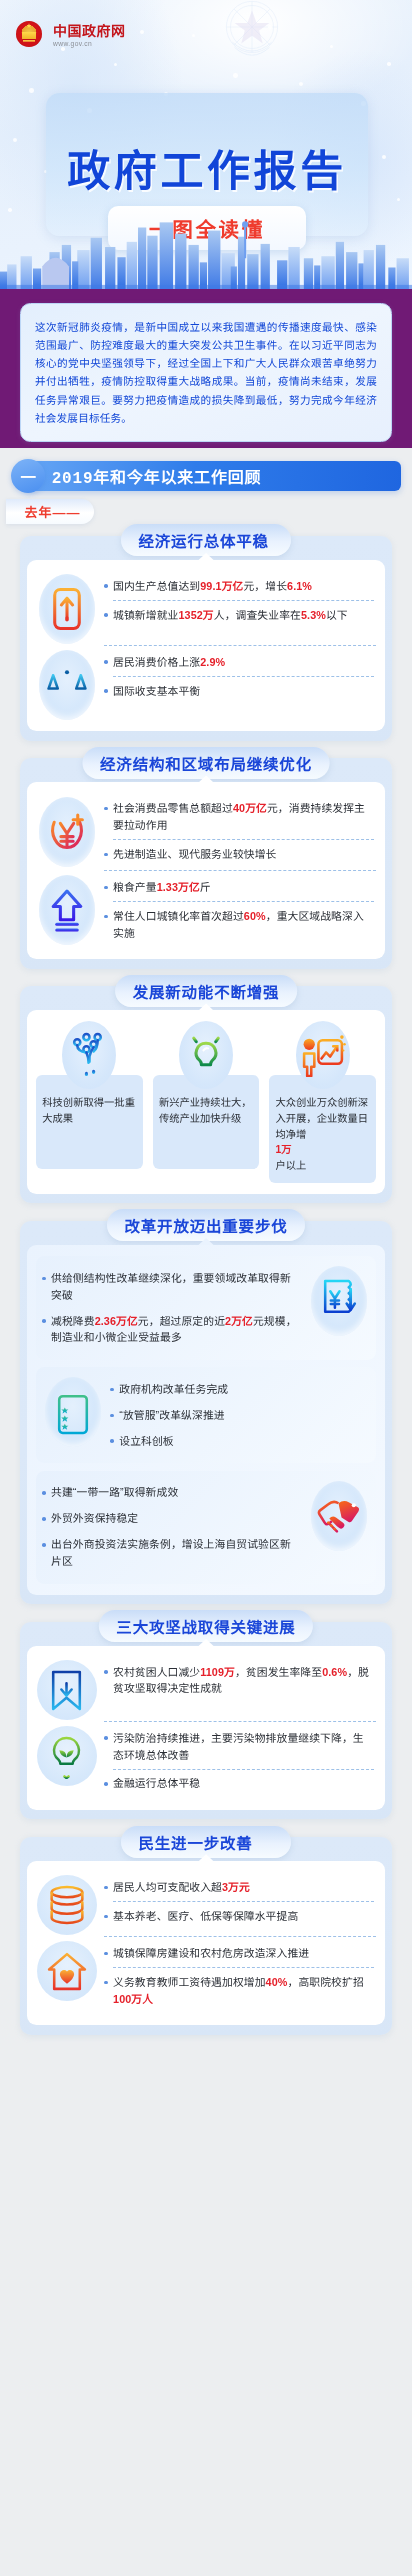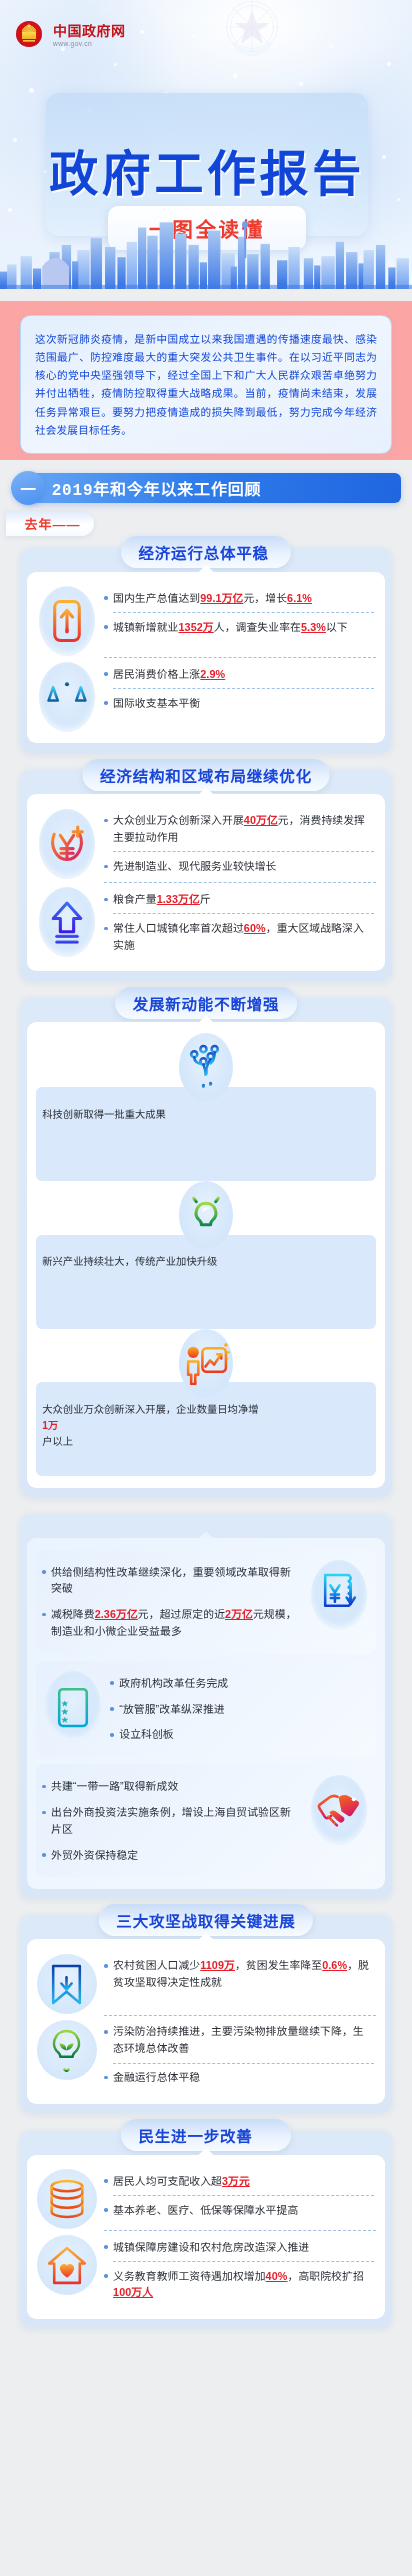--- a/index.html
+++ b/index.html
@@ -84,21 +84,21 @@
   .year-rule { height: 3.6px; width: 76px; background: #1463e0; border-radius: 1px; }
   .year-num {
     font-family: "Liberation Serif", "DejaVu Serif", serif;
     font-size: 28px; color: #1463e0; letter-spacing: 1px; line-height: 1;
   }
   .big-title {
     position: absolute; left: 46px; top: 149px; width: 322px;
     text-align: center;
     font-family: "Liberation Serif", "DejaVu Serif", serif;
     font-weight: bold;
-    font-size: 49px; letter-spacing: 3.6px; color: #1145d8;
+    font-size: 43px; letter-spacing: 3.6px; color: #1145d8;
     text-shadow: 1.5px 1.5px 0 rgba(255,255,255,.85);
     line-height: 1.05;
   }
   .sub-pill {
     position: absolute; left: 108px; top: 206px;
     width: 198px; height: 44px;
     background: linear-gradient(180deg,#ffffff 0%, #f3f8ff 100%);
     border-radius: 10.3px;
     box-shadow: 0 2.6px 8.2px rgba(120,160,210,.28);
     display: flex; align-items: center; justify-content: center;
@@ -106,21 +106,21 @@
   .sub-pill span {
     font-family: "Liberation Serif", "DejaVu Serif", serif;
     font-weight: bold;
     font-size: 20.6px; letter-spacing: 2.6px; color: #ef3b2d;
   }
 
   
   .skyline { position: absolute; left: 0; bottom: 0; width: 412px; height: 82px; }
 
   
-  .intro-wrap { padding: 14.4px 19.6px 5.2px; background: #fca5a5; margin-top: 12px; }
+  .intro-wrap { padding: 14.4px 19.6px 5.2px; background: #701a75; }
   .intro-card {
     border-radius: 10.3px;
     border: 0.5px solid #bcd6f6;
     background: linear-gradient(160deg, #e3effd 0%, #eef5fe 50%, #e7f0fd 100%);
     padding: 13.4px 14.4px 14.4px;
     box-shadow: 0 1px 5.2px rgba(150,175,205,.16);
   }
   .intro-card p {
     font-size: 10.6px; line-height: 1.72; color: #1146d6;
     text-align: justify; letter-spacing: 0.2px;
@@ -225,25 +225,25 @@
     display: flex; gap: 5.2px; align-items: flex-start;
     padding: 4.6px 0;
   }
   .bullet .dot {
     flex: 0 0 3.6px; width: 3.6px; height: 3.6px; border-radius: 50%;
     background: #5b8fe0; margin-top: 6.7px;
   }
   .bullet .txt {
     font-size: 10.8px; line-height: 1.55; color: #2b2f36; letter-spacing: 0.1px;
   }
-  .bullet .txt b { color: #e5202a; font-weight: bold; text-decoration: underline; }
+  .bullet .txt b { color: #e5202a; font-weight: bold; }
   .sep { border-top: 0.5px dashed #9dc0e8; margin: 1px 0 1px 8.8px; }
 
   
-  .tri { display: flex; gap: 0; justify-content: space-between; flex-direction: column; }
+  .tri { display: flex; gap: 10px; justify-content: space-between; }
   .tri-col {
     flex: 1 1 0; display: flex; flex-direction: column; align-items: center;
   }
   .tri-oval {
     width: 54px; height: 68px; border-radius: 27px / 34px;
     background: radial-gradient(ellipse at 50% 40%, #e6f1fd 0%, #d5e7fb 62%, #cfe3fa 100%);
     display: flex; align-items: center; justify-content: center;
     margin-bottom: -14.4px; z-index: 2;
   }
   .tri-box {
@@ -504,21 +504,21 @@
                   <path d="M14 22 a28 34 0 1 0 50 0" fill="none" stroke="url(#g_yp)" stroke-width="6" stroke-linecap="round"></path>
                   <path d="M26 24 L39 44 L52 24 M39 44 V68 M27 50 H51 M27 59 H51" fill="none" stroke="url(#g_yp)" stroke-width="6" stroke-linecap="round" stroke-linejoin="round"></path>
                   <path d="M60 8 V26 M51 17 H69" stroke="#f98a2a" stroke-width="6" stroke-linecap="round"></path>
                 </svg>
               </span>
             </div>
           </div>
           <div class="list-col">
             <div class="bullet">
               <span class="dot"></span>
-              <span class="txt"><span>大众创业万众创新深入开展</span><b>40万亿</b><span>元，消费持续发挥主要拉动作用</span></span>
+              <span class="txt"><span>社会消费品零售总额超过</span><b>40万亿</b><span>元，消费持续发挥主要拉动作用</span></span>
             </div>
             <div class="sep"></div>
             <div class="bullet">
               <span class="dot"></span>
               <span class="txt"><span>先进制造业、现代服务业较快增长</span></span>
             </div>
           </div>
         </div>
         <div class="sep" style="margin-left: 68px;"></div>
         <div class="row">
@@ -651,20 +651,23 @@
               </span>
             </div>
             <div class="tri-box">
               <span><span>大众创业万众创新深入开展，企业数量日均净增</span><b>1万</b><span>户以上</span></span>
             </div>
           </div>
         </div>
       </div>
     </section>
     <section class="card">
+      <div class="card-head">
+        <span>改革开放迈出重要步伐</span>
+      </div>
       <div class="card-body tinted">
         <div class="subblock">
           <div class="row rev">
             <div class="icon-col">
               <div class="icon-oval">
                 <span>
                   <svg width="39" height="46" viewBox="0 0 76 90">
                     <defs>
                       <linearGradient id="g_ydt" x1="0" y1="0" x2="0" y2="1">
                         <stop offset="0" stop-color="#24d6f5"></stop>
@@ -763,25 +766,25 @@
                 </span>
               </div>
             </div>
             <div class="list-col">
               <div class="bullet">
                 <span class="dot"></span>
                 <span class="txt"><span>共建“一带一路”取得新成效</span></span>
               </div>
               <div class="bullet">
                 <span class="dot"></span>
-                <span class="txt"><span>出台外商投资法实施条例，增设上海自贸试验区新片区</span></span>
+                <span class="txt"><span>外贸外资保持稳定</span></span>
               </div>
               <div class="bullet">
                 <span class="dot"></span>
-                <span class="txt"><span>外贸外资保持稳定</span></span>
+                <span class="txt"><span>出台外商投资法实施条例，增设上海自贸试验区新片区</span></span>
               </div>
             </div>
           </div>
         </div>
       </div>
     </section>
     <section class="card">
       <div class="card-head">
         <span>三大攻坚战取得关键进展</span>
       </div>

